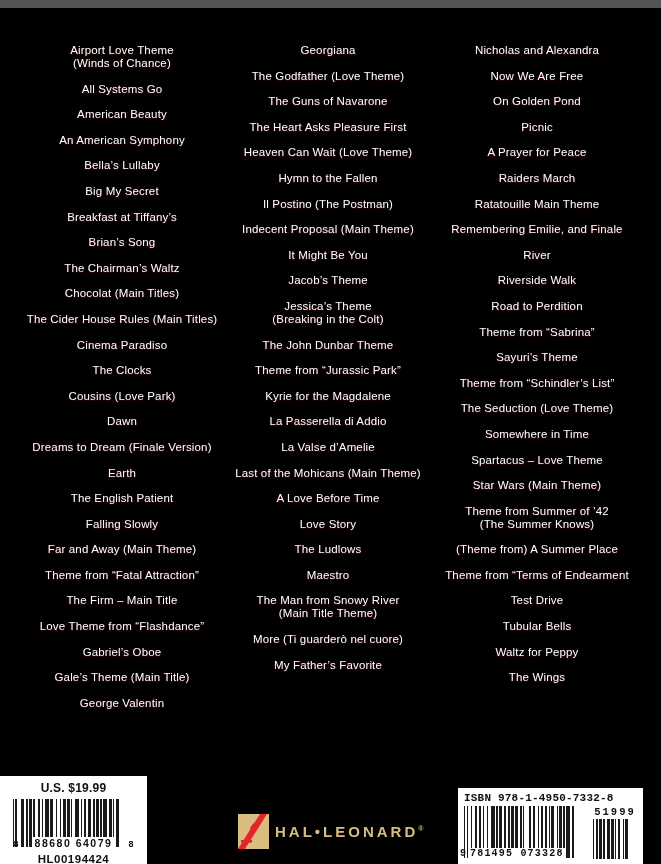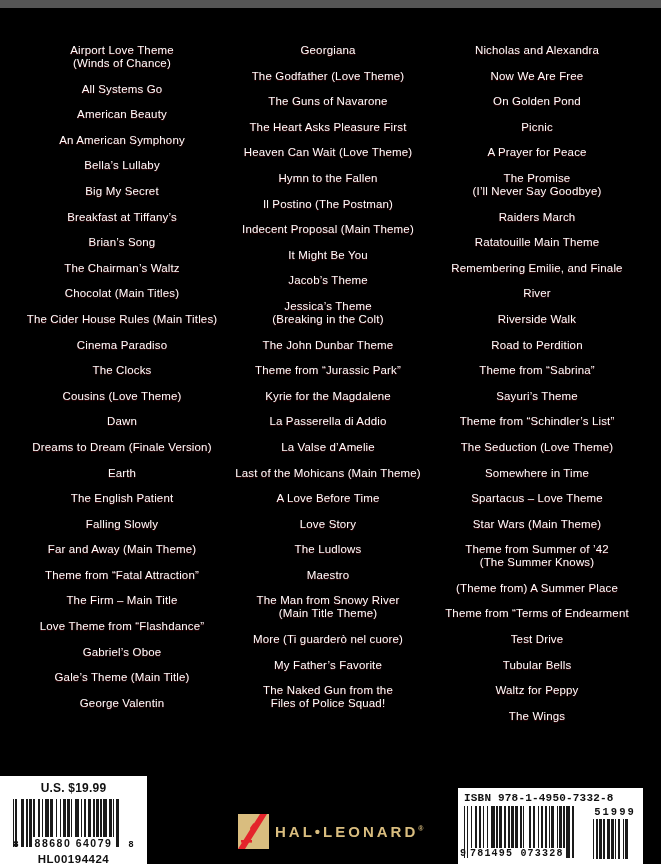--- a/index.html
+++ b/index.html
@@ -116,21 +116,21 @@
         <div class="song">An American Symphony</div>
         <div class="song">Bella’s Lullaby</div>
         <div class="song">Big My Secret</div>
         <div class="song">Breakfast at Tiffany’s</div>
         <div class="song">Brian’s Song</div>
         <div class="song">The Chairman’s Waltz</div>
         <div class="song">Chocolat (Main Titles)</div>
         <div class="song">The Cider House Rules (Main Titles)</div>
         <div class="song">Cinema Paradiso</div>
         <div class="song">The Clocks</div>
-        <div class="song">Cousins (Love Theme)</div>
+        <div class="song">Cousins (Love Park)</div>
         <div class="song">Dawn</div>
         <div class="song">Dreams to Dream (Finale Version)</div>
         <div class="song">Earth</div>
         <div class="song">The English Patient</div>
         <div class="song">Falling Slowly</div>
         <div class="song">Far and Away (Main Theme)</div>
         <div class="song">Theme from “Fatal Attraction”</div>
         <div class="song">The Firm – Main Title</div>
         <div class="song">Love Theme from “Flashdance”</div>
         <div class="song">Gabriel’s Oboe</div>
@@ -157,31 +157,27 @@
         <div class="song">La Valse d’Amelie</div>
         <div class="song">Last of the Mohicans (Main Theme)</div>
         <div class="song">A Love Before Time</div>
         <div class="song">Love Story</div>
         <div class="song">The Ludlows</div>
         <div class="song">Maestro</div>
         <div class="song">The Man from Snowy River
 (Main Title Theme)</div>
         <div class="song">More (Ti guarderò nel cuore)</div>
         <div class="song">My Father’s Favorite</div>
-        <div class="song">The Naked Gun from the
-Files of Police Squad!</div>
       </div>
     <div class="col">
         <div class="song">Nicholas and Alexandra</div>
         <div class="song">Now We Are Free</div>
         <div class="song">On Golden Pond</div>
         <div class="song">Picnic</div>
         <div class="song">A Prayer for Peace</div>
-        <div class="song">The Promise
-(I’ll Never Say Goodbye)</div>
         <div class="song">Raiders March</div>
         <div class="song">Ratatouille Main Theme</div>
         <div class="song">Remembering Emilie, and Finale</div>
         <div class="song">River</div>
         <div class="song">Riverside Walk</div>
         <div class="song">Road to Perdition</div>
         <div class="song">Theme from “Sabrina”</div>
         <div class="song">Sayuri’s Theme</div>
         <div class="song">Theme from “Schindler’s List”</div>
         <div class="song">The Seduction (Love Theme)</div>

